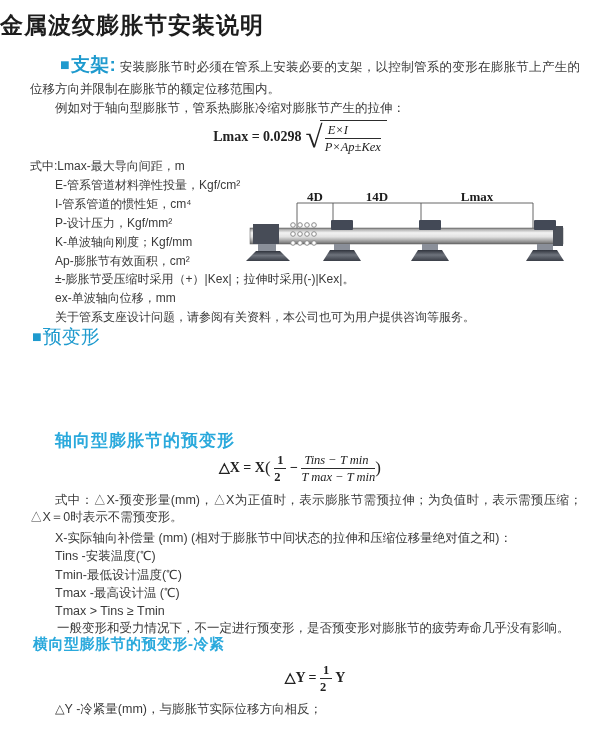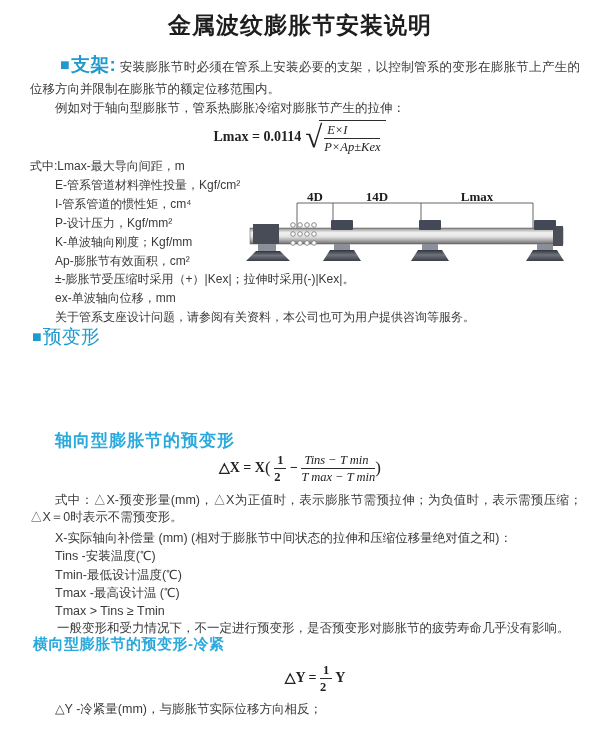--- a/index.html
+++ b/index.html
@@ -1,21 +1,21 @@
 <!DOCTYPE html>
 <html><head>
 <meta charset="utf-8">
 <style>
   html,body { margin:0; padding:0; background:#ffffff; }
   .page {
     position:relative; width:600px; height:737px; background:#ffffff;
     font-family:"Liberation Sans", sans-serif; color:#3a3a3a; overflow:hidden;
   }
   .title {
-    position:absolute; top:10px; left:0; width:100%; text-align:center;
+    position:absolute; top:10px; left:0; width:100%; text-align:left;
     font-size:23px; font-weight:bold; color:#1d1d1d; letter-spacing:1px;
   }
   
   .sec-para {
     position:absolute; left:30px; top:54px; width:550px;
     font-size:12.5px; line-height:22px; text-align:justify; text-indent:30px;
   }
   .sec-head-inline { font-weight:bold; font-size:19px; white-space:nowrap; }
   .bullet { font-size:16px; position:relative; top:-1px; margin-right:1px; }
   .example { position:absolute; left:55px; top:100px; font-size:12.5px; }
@@ -69,21 +69,21 @@
   <div class="sec-para">
     <span class="sec-head-inline" style="color: rgb(30, 154, 206);"><span class="bullet">■</span><span>支架:</span></span>
     <span>安装膨胀节时必须在管系上安装必要的支架，以控制管系的变形在膨胀节上产生的位移方向并限制在膨胀节的额定位移范围内。</span>
   </div>
 
   <div class="example">例如对于轴向型膨胀节，管系热膨胀冷缩对膨胀节产生的拉伸：</div>
 
   <div class="formula formula1">
     <span>Lmax</span>
     <span>=</span>
-    <span>0.0114</span><span class="sqrt">
+    <span>0.0298</span><span class="sqrt">
         <span class="rad">√</span>
         <span class="sqrt-body"><span class="frac it"><span class="fnum">E×I</span><span class="fden">P×Ap±Kex</span></span></span>
       </span>
   </div>
 
   <div class="defs">
     <div>式中:Lmax-最大导向间距，m</div>
     <div class="ind">E-管系管道材料弹性投量，Kgf/cm²</div>
     <div class="ind">I-管系管道的惯性矩，cm⁴</div>
     <div class="ind">P-设计压力，Kgf/mm²</div>

